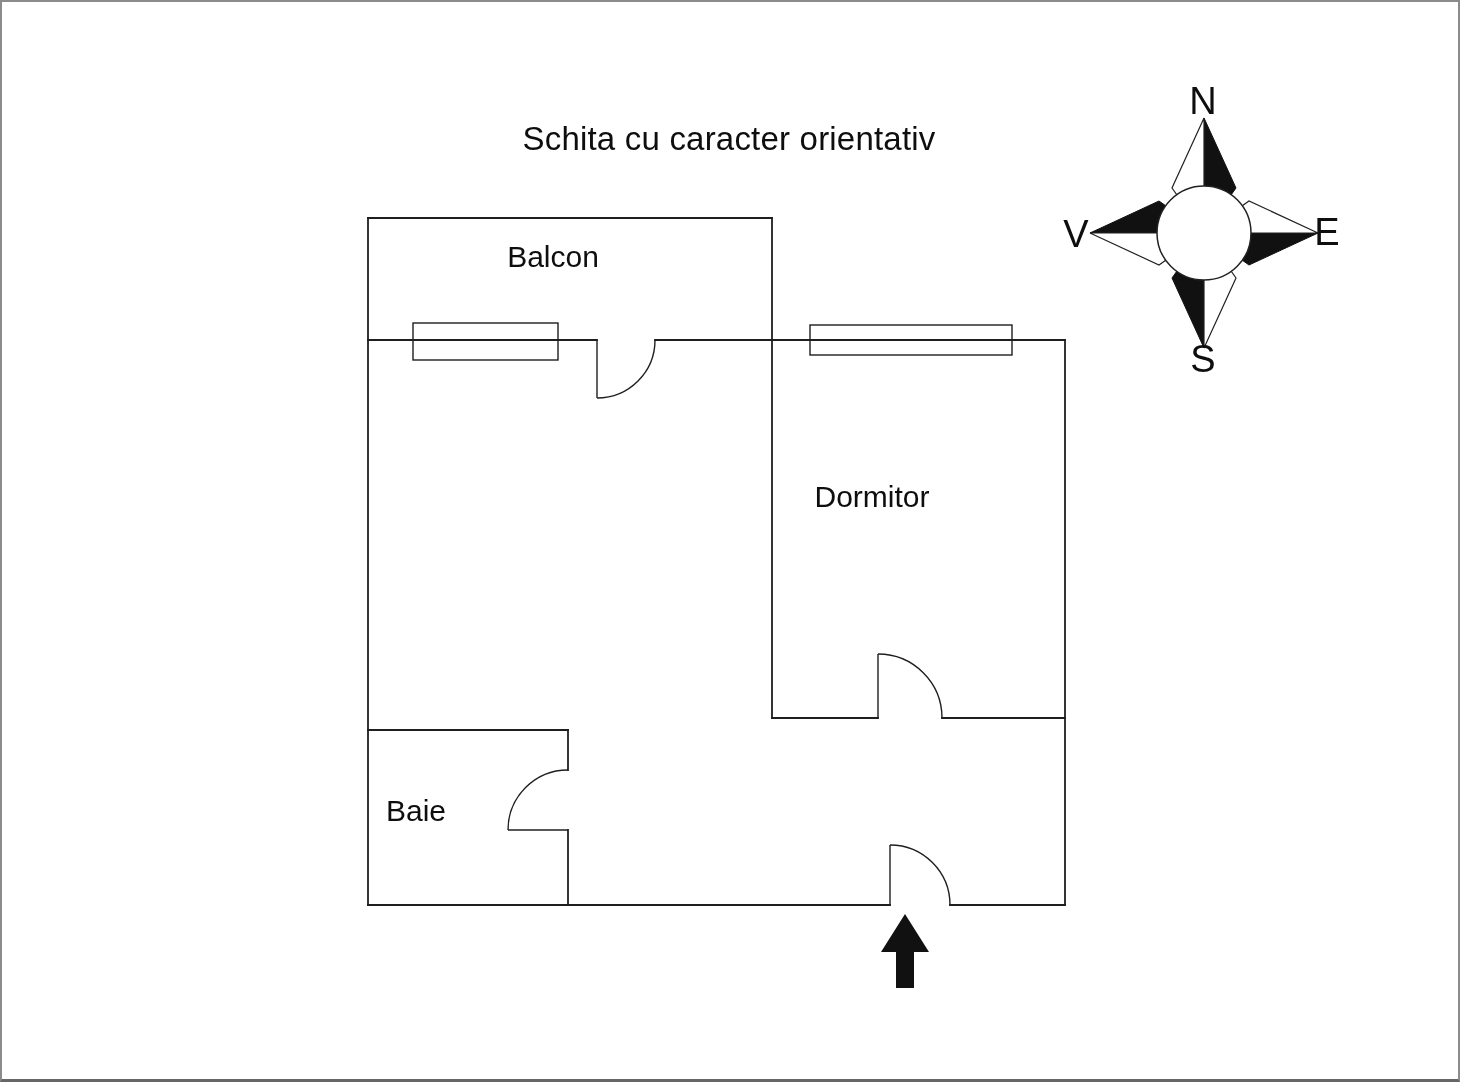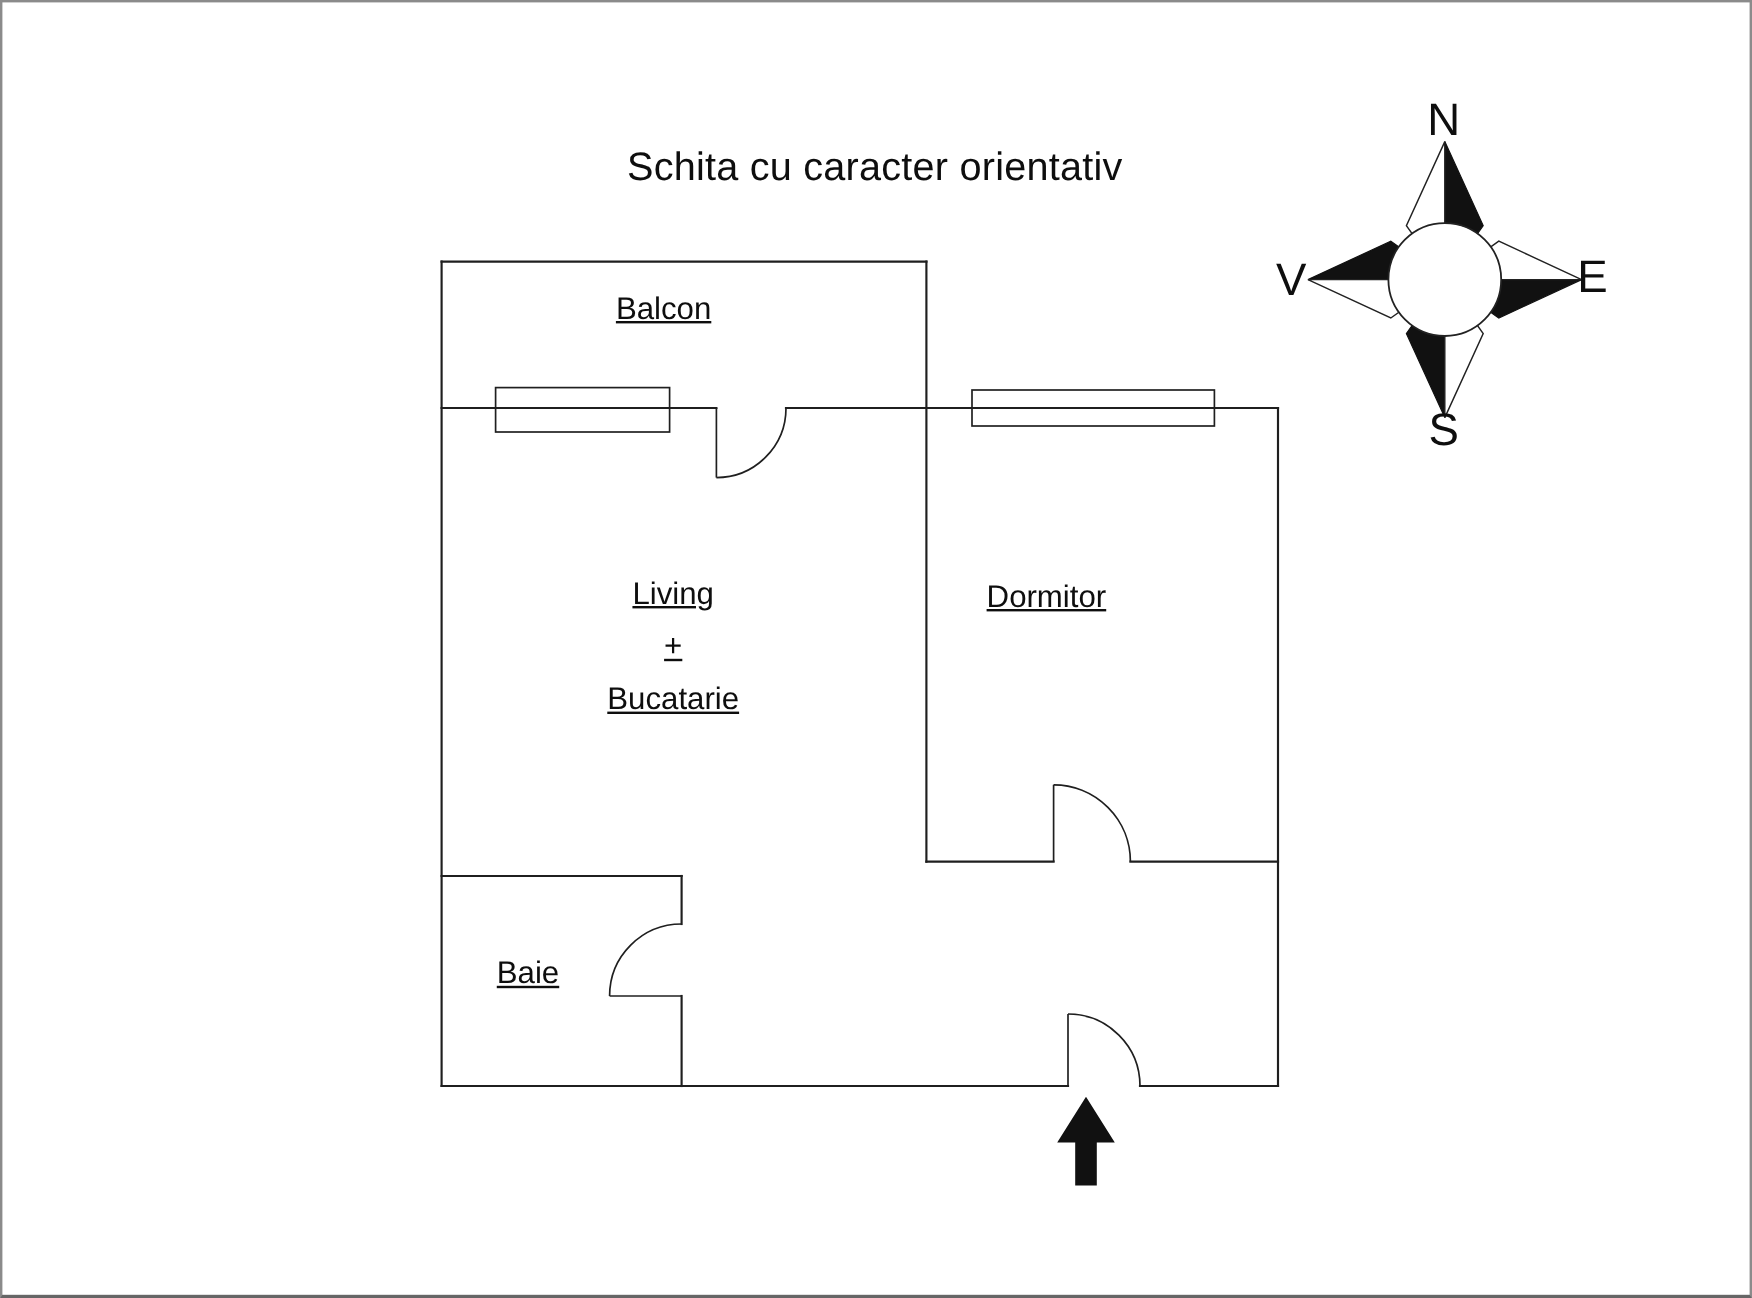--- a/index.html
+++ b/index.html
@@ -34,22 +34,21 @@
     transform: translate(-50%, -50%);
     color: #0e0e0e;
     white-space: nowrap;
     text-align: center;
   }
   .title {
     font-size: 33px;
     letter-spacing: 0.2px;
   }
   .room {
-    font-size: 26px;
-    text-decoration: underline;
+    font-size: 30px;
   }
   .room-multiline {
     line-height: 44px;
   }
   .compass-letter {
     font-size: 38px;
   }
 </style>
 </head>
 <body>
@@ -108,29 +107,24 @@
         <polygon points="1090,233 1159,265 1204,233"></polygon>
       </g>
       <circle cx="1204" cy="233" r="47" fill="#ffffff" stroke="#222222" stroke-width="1.5"></circle>
     </g>
   </svg>
 
   <div class="label title" style="left:729px; top:139px;text-align:center;">Schita cu caracter orientativ</div>
 
   <div class="label room" style="left:553px; top:257px;">Balcon</div>
 
-  <div class="label room room-multiline" style="left:561px; top:538px;">
-    <div>Living</div>
-    <div>+</div>
-    <div>Bucatarie</div>
-  </div>
 
   <div class="label room" style="left:872px; top:497px;">Dormitor</div>
 
-  <div class="label room" style="left:440px; top:811px;">Baie</div>
+  <div class="label room" style="left:416px; top:811px;">Baie</div>
 
   <div class="label compass-letter" style="left:1203px; top:101px;">N</div>
   <div class="label compass-letter" style="left:1327px; top:232px;">E</div>
   <div class="label compass-letter" style="left:1203px; top:359px;">S</div>
   <div class="label compass-letter" style="left:1076px; top:234px;">V</div>
 
   <div class="frame"></div>
 </div>
 
 </body></html>

